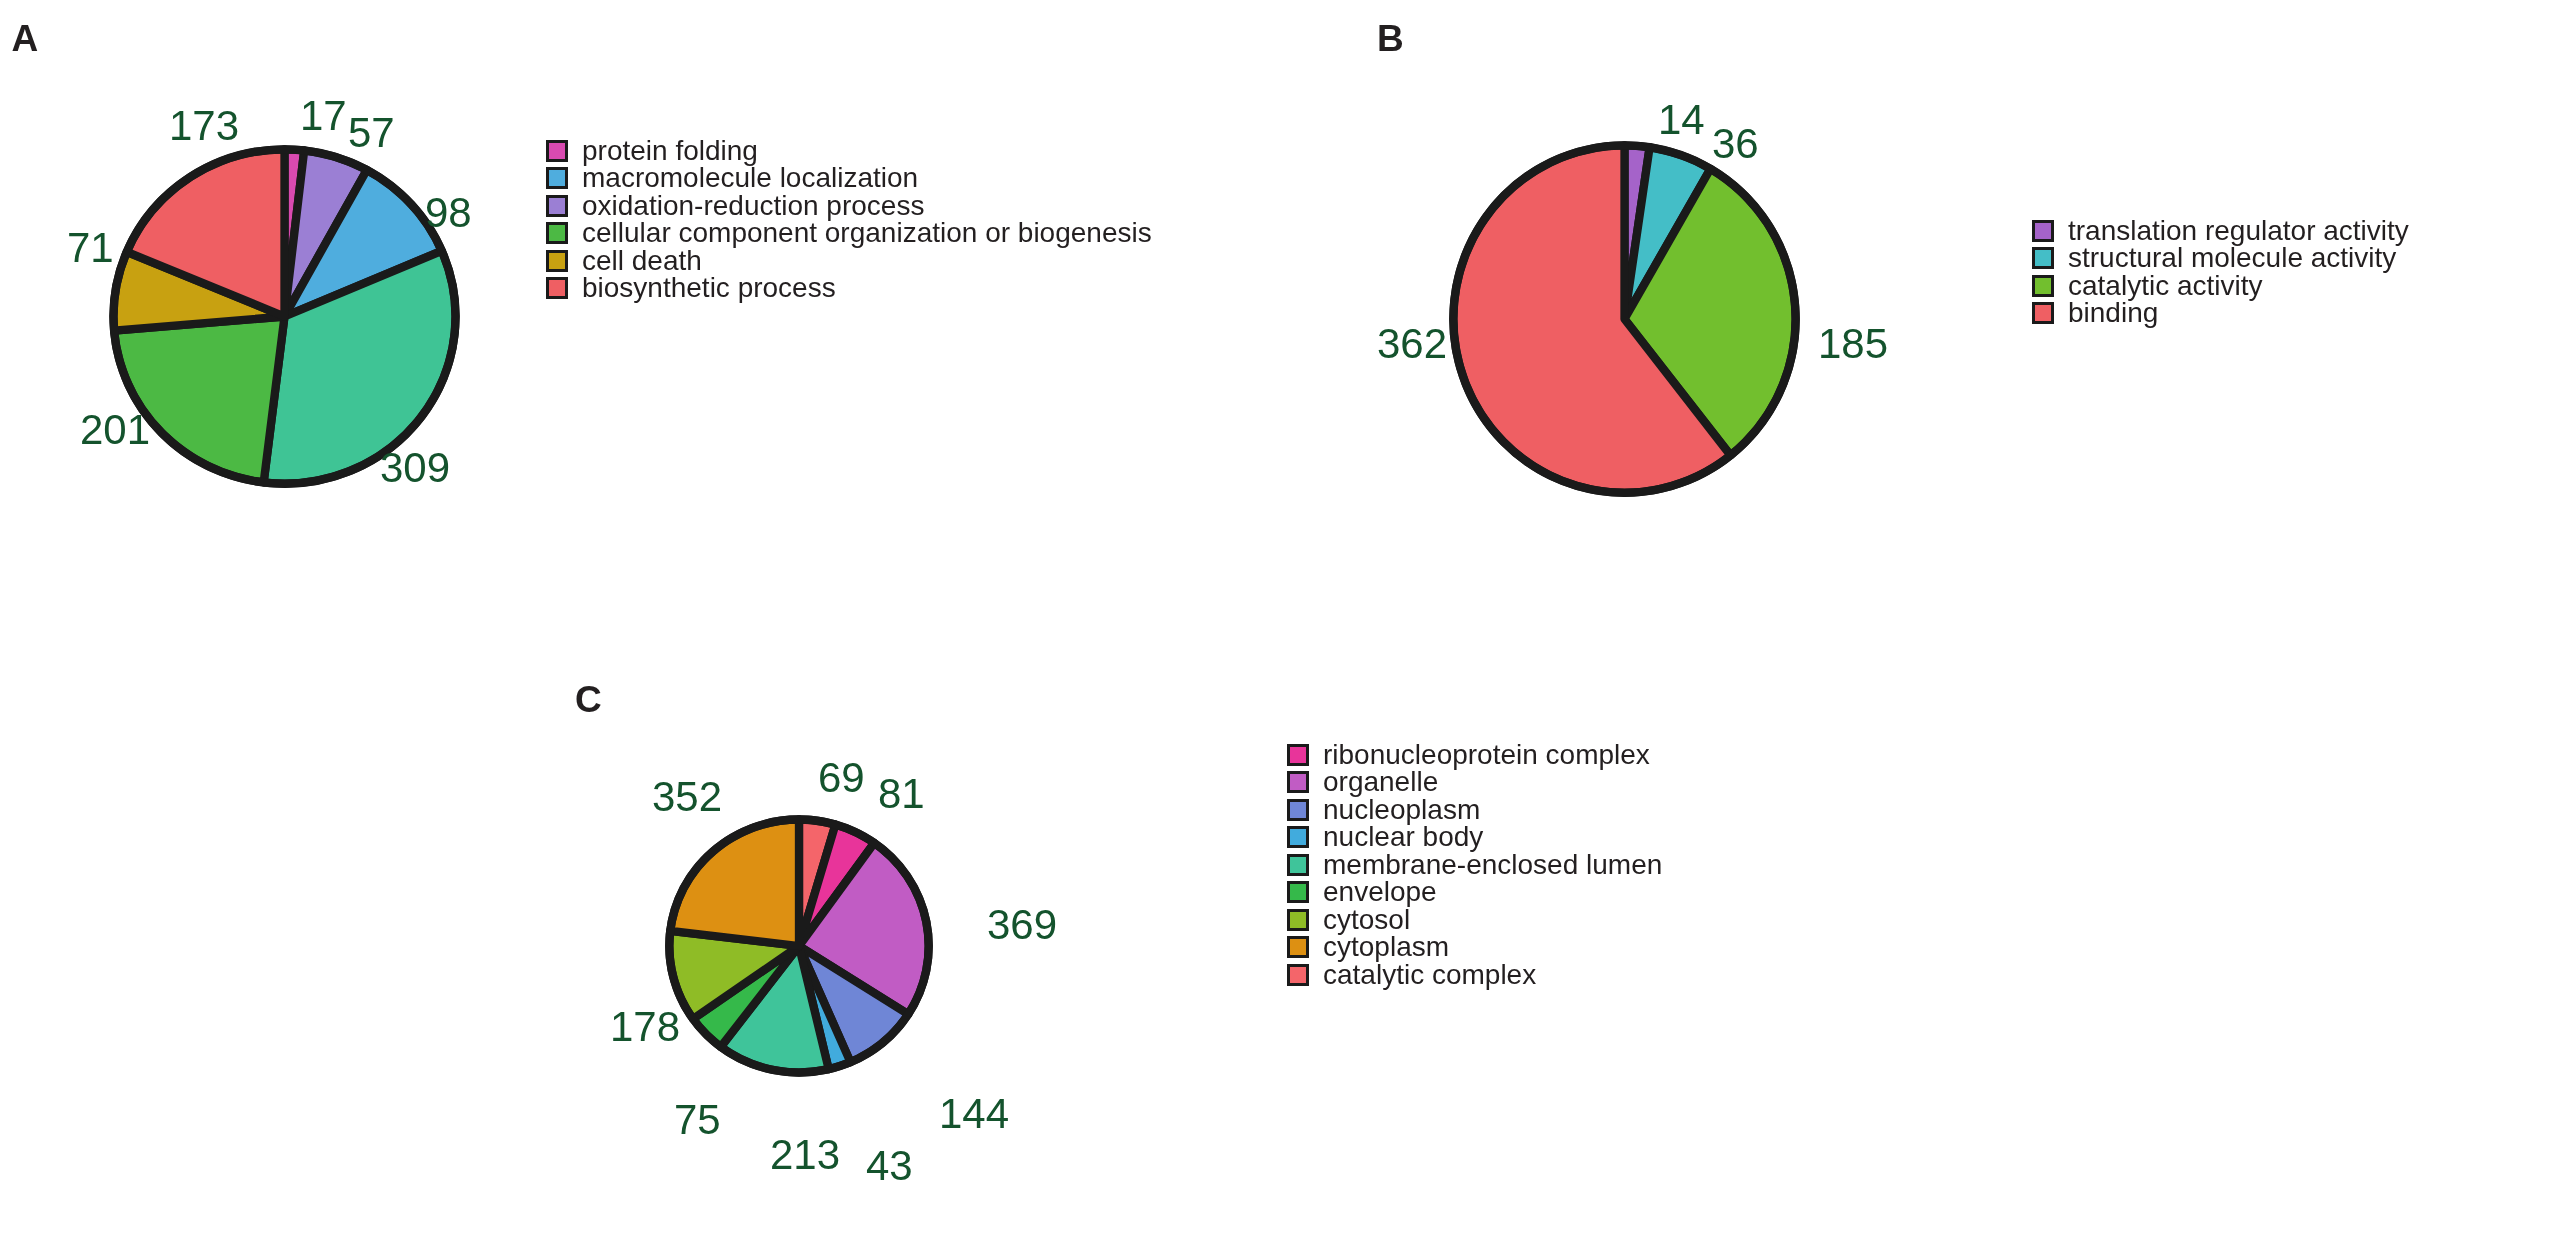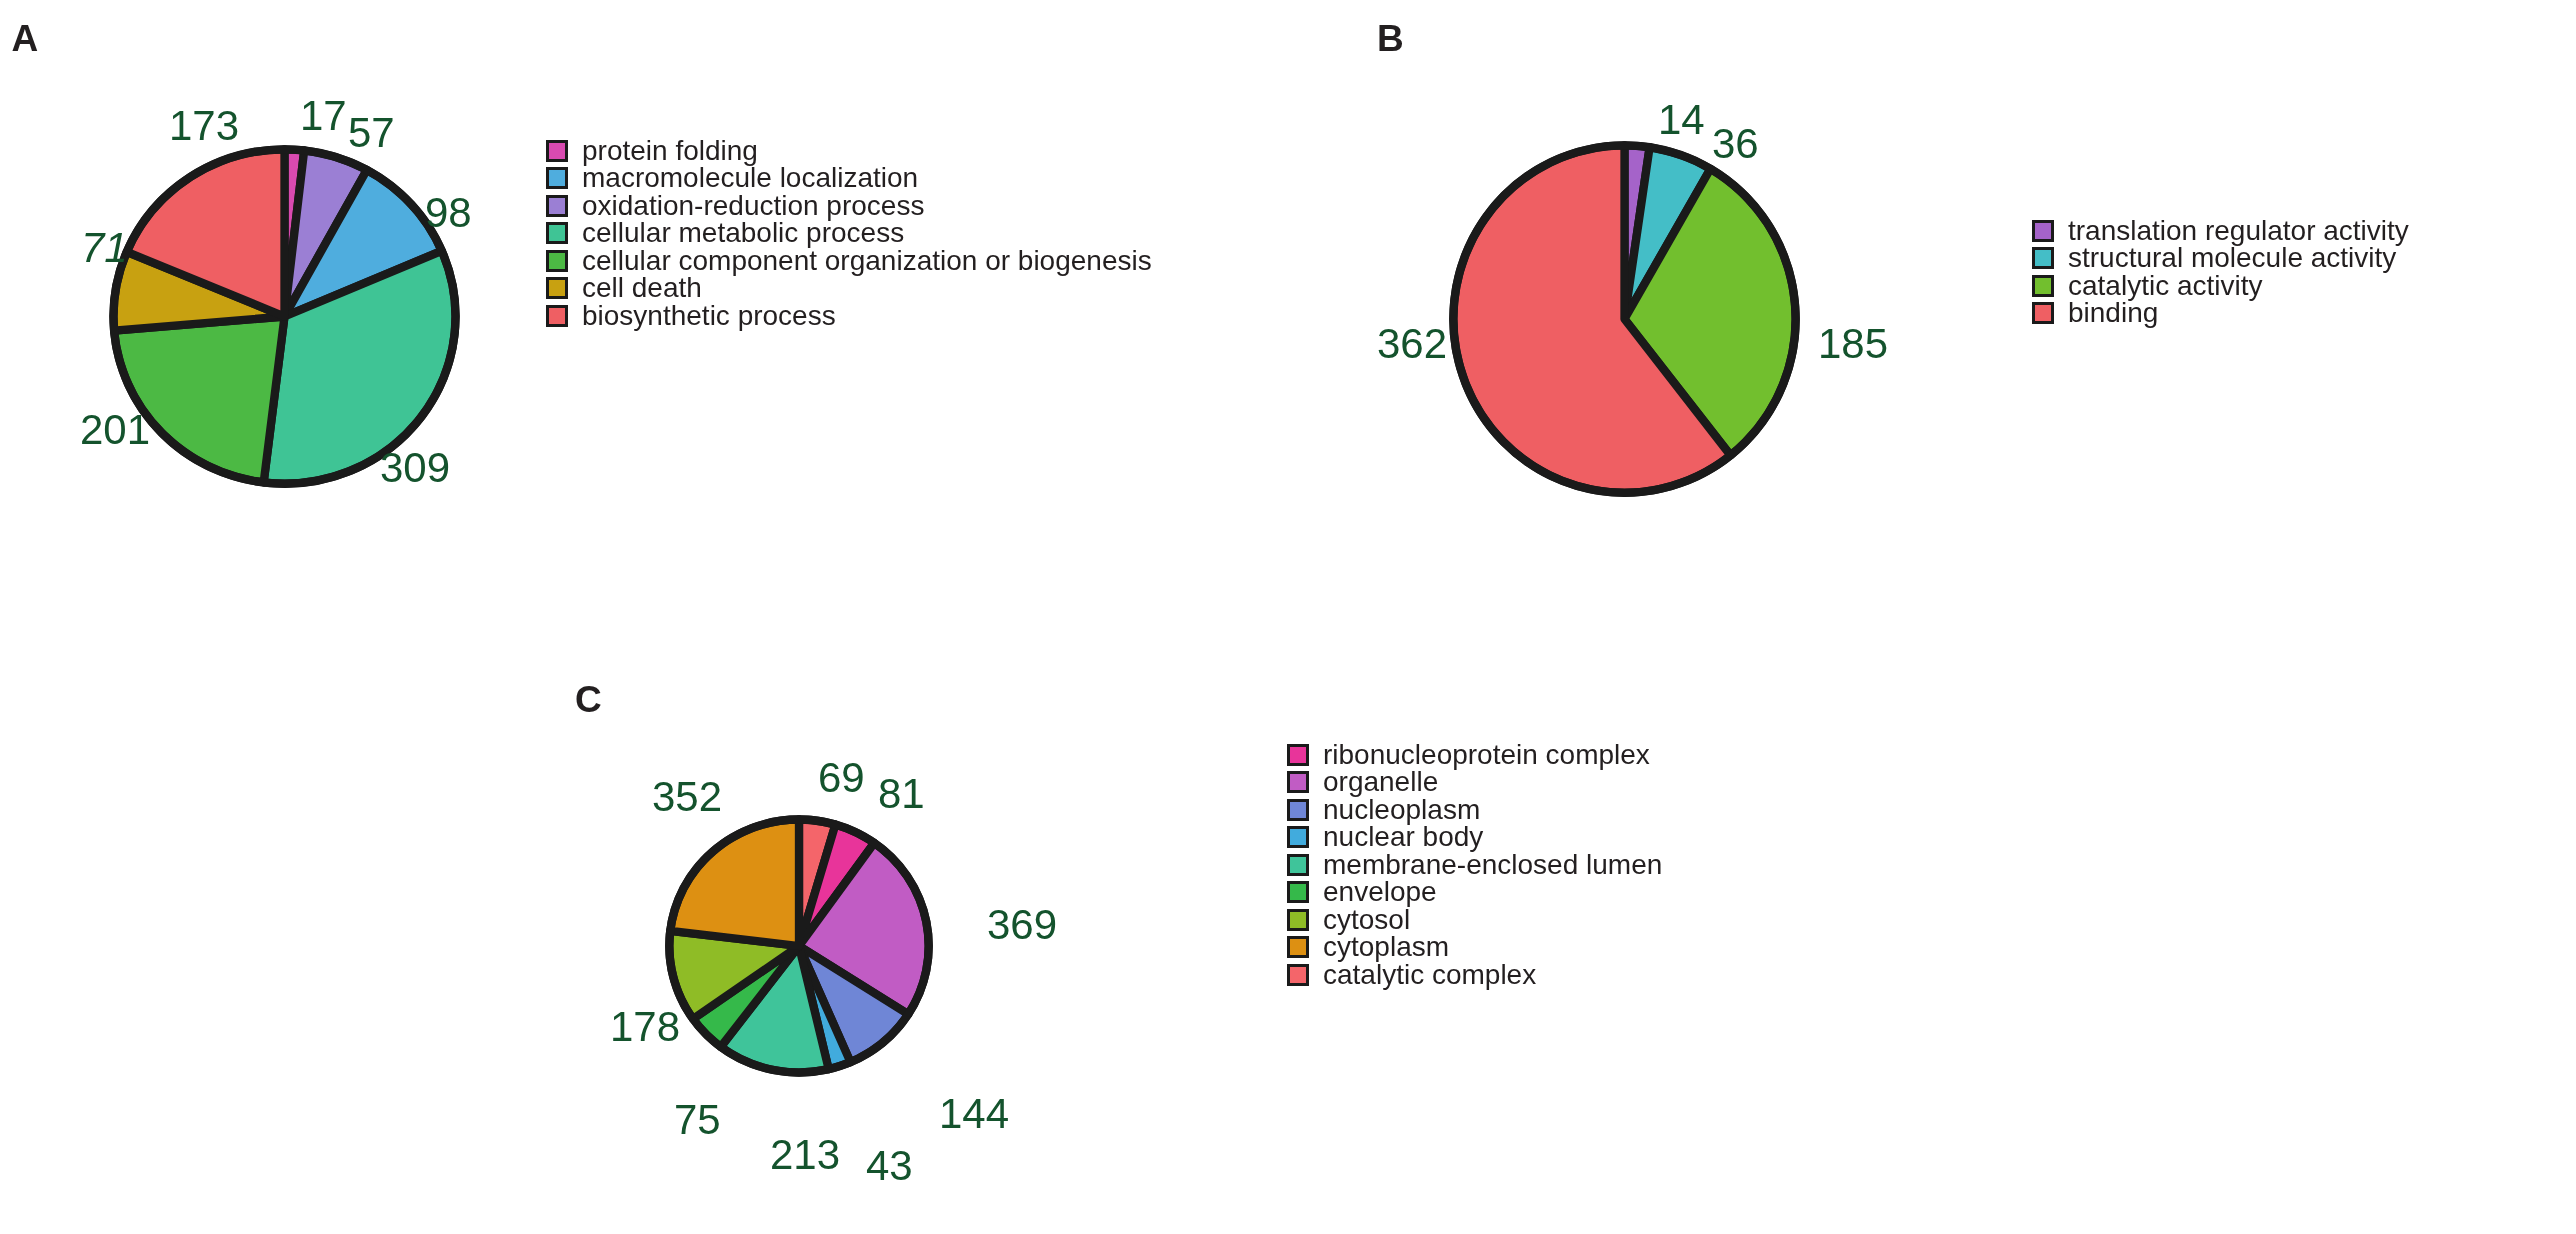--- a/index.html
+++ b/index.html
@@ -90,24 +90,20 @@
       <div class="legend-swatch" style="background: rgb(217, 74, 176);"></div>
       <div class="legend-label">protein folding</div>
     </div>
     <div class="legend-row">
       <div class="legend-swatch" style="background: rgb(79, 173, 222);"></div>
       <div class="legend-label">macromolecule localization</div>
     </div>
     <div class="legend-row">
       <div class="legend-swatch" style="background: rgb(155, 127, 212);"></div>
       <div class="legend-label">oxidation-reduction process</div>
-    </div>
-    <div class="legend-row">
-      <div class="legend-swatch" style="background: rgb(63, 196, 149);"></div>
-      <div class="legend-label">cellular metabolic process</div>
     </div>
     <div class="legend-row">
       <div class="legend-swatch" style="background: rgb(76, 185, 68);"></div>
       <div class="legend-label">cellular component organization or biogenesis</div>
     </div>
     <div class="legend-row">
       <div class="legend-swatch" style="background: rgb(200, 161, 17);"></div>
       <div class="legend-label">cell death</div>
     </div>
     <div class="legend-row">
@@ -202,21 +198,21 @@
       <div class="legend-label">catalytic complex</div>
     </div>
   </div>
 
 <div id="slice-labels">
     <div class="slice-label" style="left: 300px; top: 95px;">17</div>
     <div class="slice-label" style="left: 348px; top: 112px;">57</div>
     <div class="slice-label" style="left: 425px; top: 192px;">98</div>
     <div class="slice-label" style="left: 380px; top: 447px;">309</div>
     <div class="slice-label" style="left: 80px; top: 409px;">201</div>
-    <div class="slice-label" style="left: 81px; top: 227px; font-style: italic;">71</div>
+    <div class="slice-label" style="left: 67px; top: 227px;">71</div>
     <div class="slice-label" style="left: 169px; top: 105px;">173</div>
     <div class="slice-label" style="left: 1658px; top: 99px;">14</div>
     <div class="slice-label" style="left: 1712px; top: 123px;">36</div>
     <div class="slice-label" style="left: 1818px; top: 323px;">185</div>
     <div class="slice-label" style="left: 1377px; top: 323px;">362</div>
     <div class="slice-label" style="left: 818px; top: 757px;">69</div>
     <div class="slice-label" style="left: 878px; top: 773px;">81</div>
     <div class="slice-label" style="left: 987px; top: 904px;">369</div>
     <div class="slice-label" style="left: 939px; top: 1093px;">144</div>
     <div class="slice-label" style="left: 866px; top: 1121px; margin-top: 24px;">43</div>

